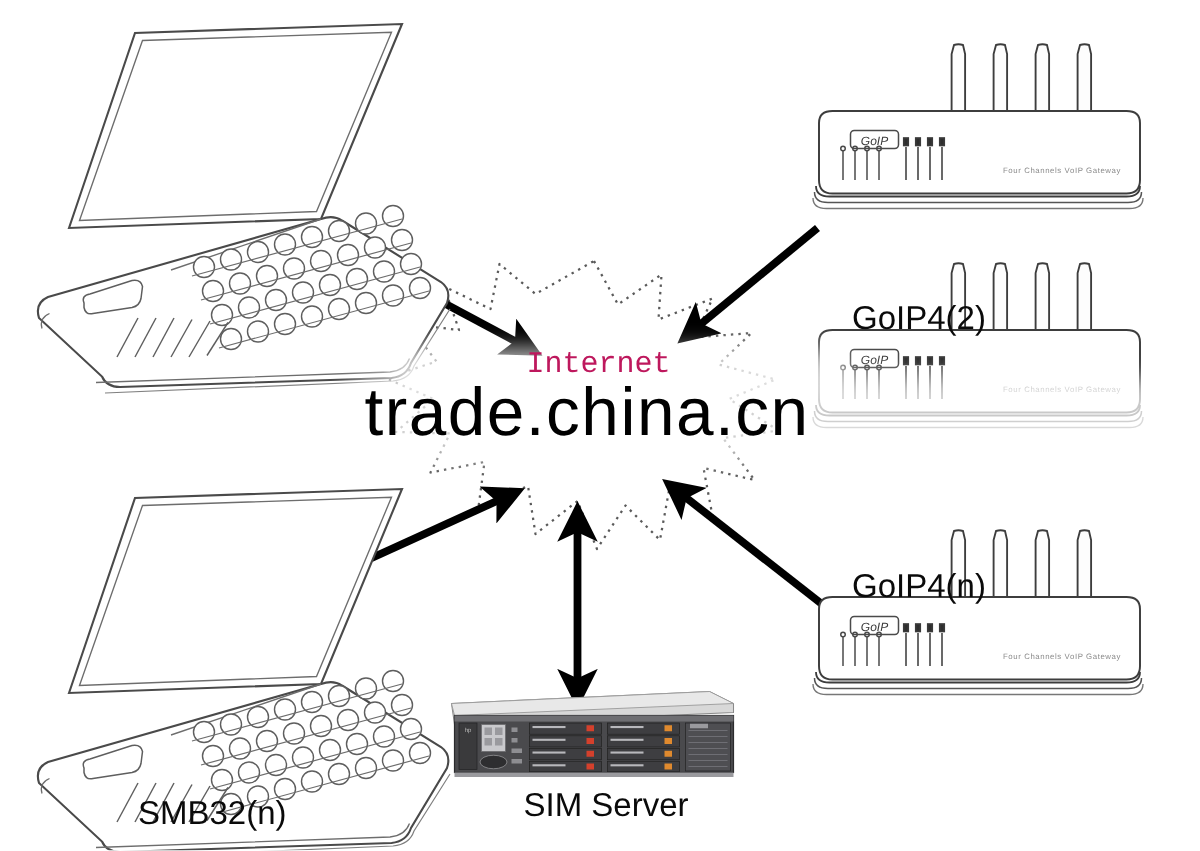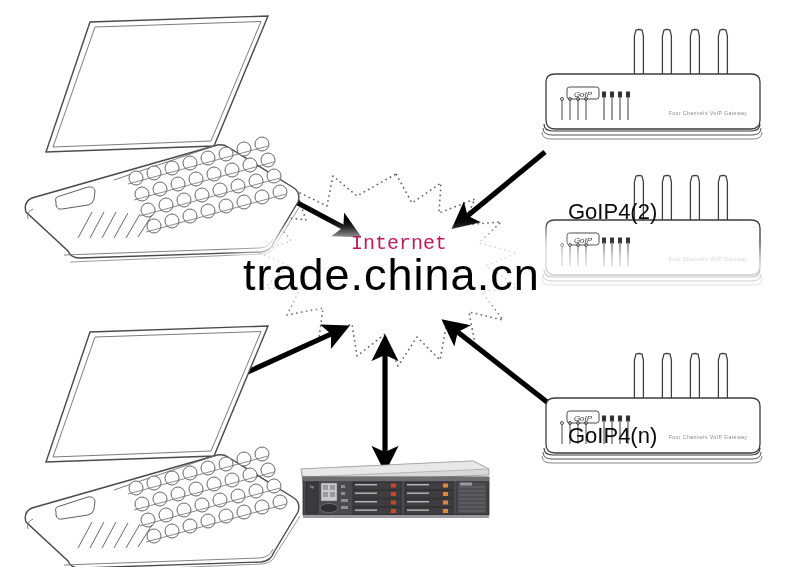--- a/index.html
+++ b/index.html
@@ -314,22 +314,24 @@
       <use href="#rack-server" x="297" y="461"></use>
     </g>
   </svg>
 
   <div class="haze" style="left:236px; top:252px; width:560px; height:54px;"></div>
   <div class="haze" style="left:262px; top:232px; width:300px; height:30px;"></div>
 
   <div class="cloud-label" style="left:351px; top:232px; z-index:45;">Internet</div>
 
 
+  <div class="node-label" style="left:92px; top:529px;">SMB32(n)</div>
 
 
   <div class="node-label" style="left:568px; top:199px;">GoIP4(2)</div>
 
-  <div class="node-label" style="left:568px; top:378px;margin-top:45px;">GoIP4(n)</div>
-
+  <div class="node-label" style="left:568px; top:378px;">GoIP4(n)</div>
+
+  <div class="node-label" style="left:349px; top:524px;">SIM Server</div>
 
   <div id="watermark">trade.china.cn</div>
 
 </div>
 
 </body></html>

